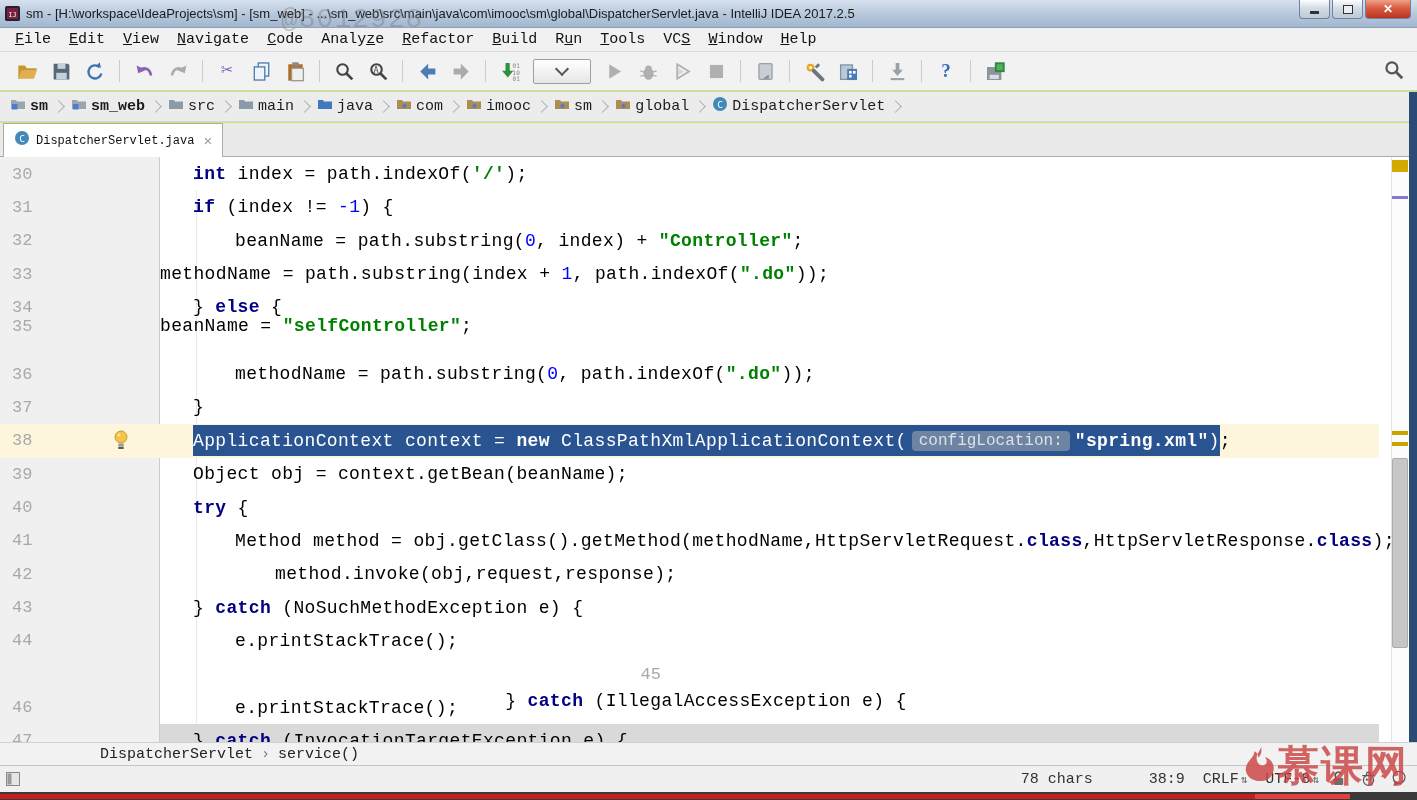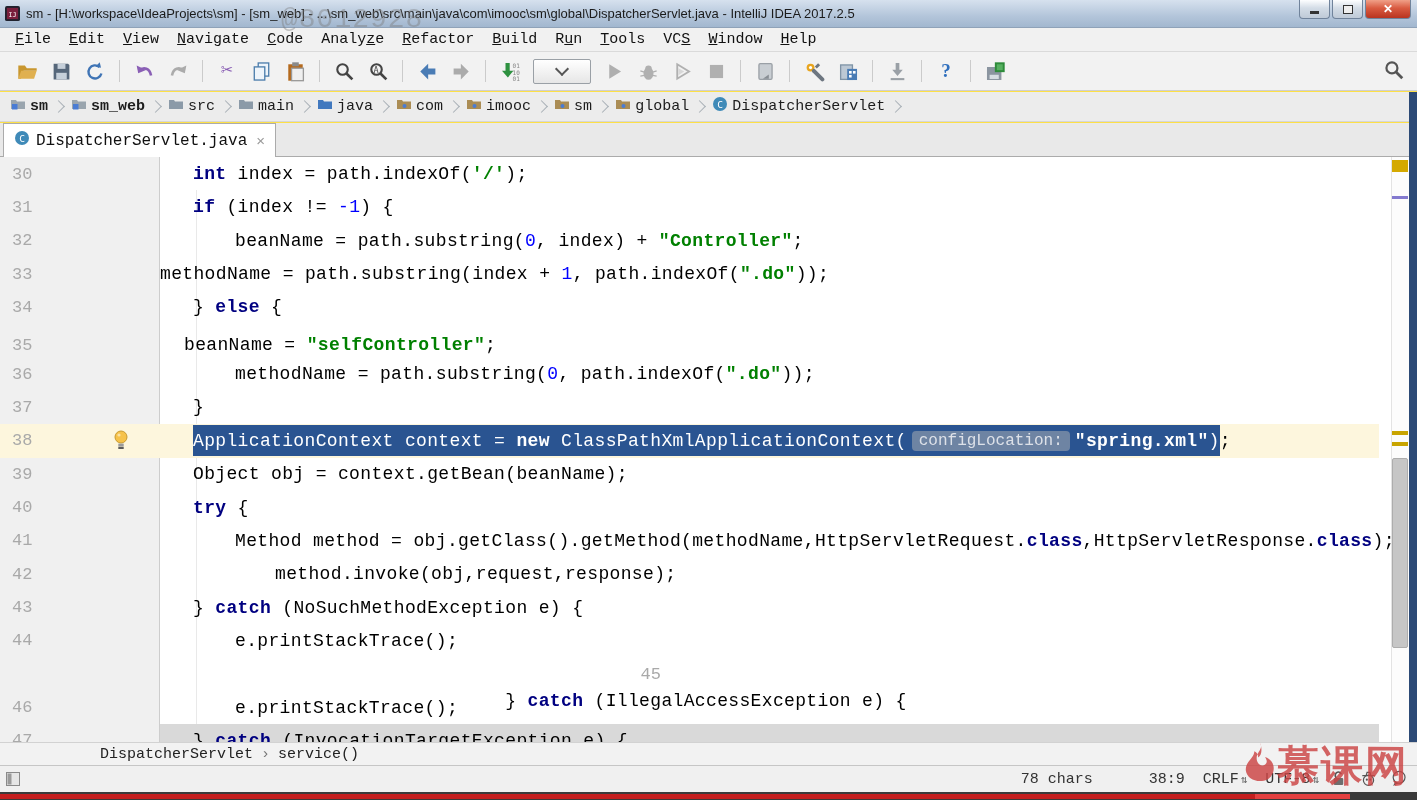--- a/index.html
+++ b/index.html
@@ -1,16 +1,16 @@
 <!DOCTYPE html>
 <html style="--sel: #2a5491; --curline: #fdf6dd; --kw: #000080; --str: #008000; --num: #0000ff; --hintbg: #6e84a3; --hintfg: #dde1e8; --bluebar: #2c4a76; --wmred: #cc4444; --vred: #c41e1e;"><head>
 <meta charset="utf-8">
 <style>
   html,body{margin:0;padding:0;background:#000;}
-  #app{position:relative;width:1417px;height:800px;background:#fde047;overflow:hidden;
+  #app{position:relative;width:1417px;height:800px;background:#bef264;overflow:hidden;
        font-family:"Liberation Mono",monospace;}
   
   #titlebar{position:absolute;left:0;top:0;width:1417px;height:27px;
     background:linear-gradient(#d6e1ee,#b3c5da 60%,#a2b7cf);
     border-bottom:1px solid #8fa2b8;display:flex;align-items:center;}
   #app-icon{width:15px;height:15px;margin:0 6px 0 5px;flex:0 0 auto;}
   #title-text{font-family:"Liberation Sans",sans-serif;font-size:13px;color:#1b1b1b;
     white-space:nowrap;overflow:hidden;max-width:1150px;}
   #win-buttons{position:absolute;right:6px;top:0;display:flex;}
   .winbtn{height:18px;border:1px solid #70839b;border-top:none;border-radius:0 0 4px 4px;
@@ -46,21 +46,21 @@
   .crumb svg{width:16px;height:16px;margin-right:4px;}
   .crumb.bold{font-weight:bold;}
   .crumb-sep{width:8px;height:8px;border-top:1px solid #a8afb6;border-right:1px solid #a8afb6;
     transform:rotate(45deg);margin:0 8px 0 6px;}
   
   #tabbar{position:absolute;left:0;top:123px;width:1417px;height:34px;background:#e9e9e9;
     border-bottom:1px solid #ababab;box-sizing:border-box;}
   #tab-active{position:absolute;left:3px;top:0;height:33px;background:#fff;
     border:1px solid #ababab;border-bottom:none;display:flex;align-items:center;padding:0 10px;}
   #tab-active svg{width:16px;height:16px;margin-right:6px;}
-  #tab-label{font-size:16px;color:#111;}
+  #tab-label{font-size:12px;color:#111;}
   #tab-close{margin-left:9px;color:#9a9a9a;font-size:15px;font-family:"Liberation Sans",sans-serif;}
   
   #editor{position:absolute;left:0;top:157px;width:1417px;height:585px;background:#fff;overflow:hidden;}
   #gutter-bg{position:absolute;left:0;top:0;width:160px;height:585px;background:#f0f0f0;
     border-right:1px solid #cdcdcd;box-sizing:border-box;}
   #indent-guide{position:absolute;left:196px;top:33px;width:1px;height:552px;background:#e9e9e9;}
   .line{position:absolute;left:0;width:1417px;height:34px;display:flex;align-items:center;}
   .lnum{width:160px;flex:0 0 auto;padding-left:12px;box-sizing:border-box;color:#a9a9a9;
     font-size:17px;position:relative;height:100%;display:flex;align-items:center;}
   .ltext{flex:1;margin-right:38px;height:100%;display:flex;align-items:center;
@@ -431,21 +431,21 @@
           <div class="ltext" style="padding-left: 75px;"><span class="c-p">beanName = path.substring(</span><span class="c-num">0</span><span class="c-p">, index) + </span><span class="c-str">"Controller"</span><span class="c-p">;</span></div>
         </div>
         <div class="line" style="top: 100.05px;">
           <div class="lnum">33</div>
           <div class="ltext" style=""><span class="c-p">methodName = path.substring(index + </span><span class="c-num">1</span><span class="c-p">, path.indexOf(</span><span class="c-str">".do"</span><span class="c-p">));</span></div>
         </div>
         <div class="line" style="top: 133.4px;">
           <div class="lnum">34</div>
           <div class="ltext" style="padding-left: 33px;"><span class="c-p">} </span><span class="c-kw">else</span><span class="c-p"> {</span></div>
         </div>
-        <div class="line" style="top: 171px; gap: 24px;">
+        <div class="line" style="top: 152px;">
           <div class="lnum">35</div>
           <div class="ltext" style=""><span class="c-p">beanName = </span><span class="c-str">"selfController"</span><span class="c-p">;</span></div>
         </div>
         <div class="line" style="top: 200.1px;">
           <div class="lnum">36</div>
           <div class="ltext" style="padding-left: 75px;"><span class="c-p">methodName = path.substring(</span><span class="c-num">0</span><span class="c-p">, path.indexOf(</span><span class="c-str">".do"</span><span class="c-p">));</span></div>
         </div>
         <div class="line" style="top: 233.45px;">
           <div class="lnum">37</div>
           <div class="ltext" style="padding-left: 33px;"><span class="c-p">}</span></div>

